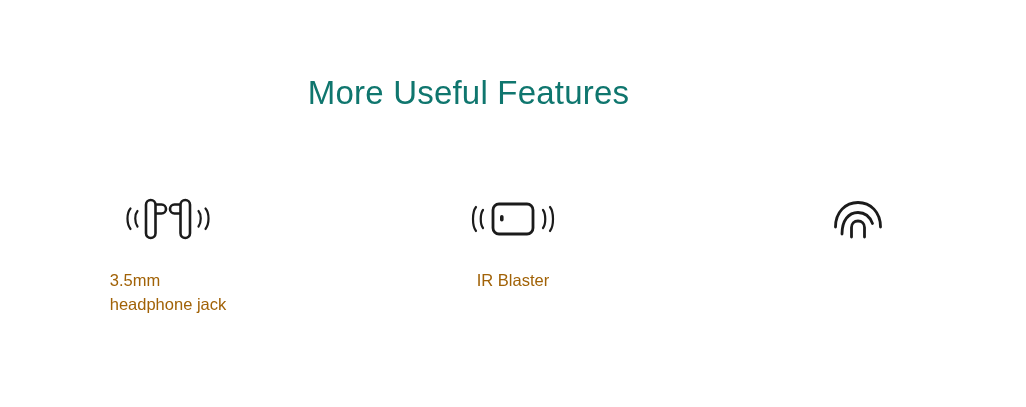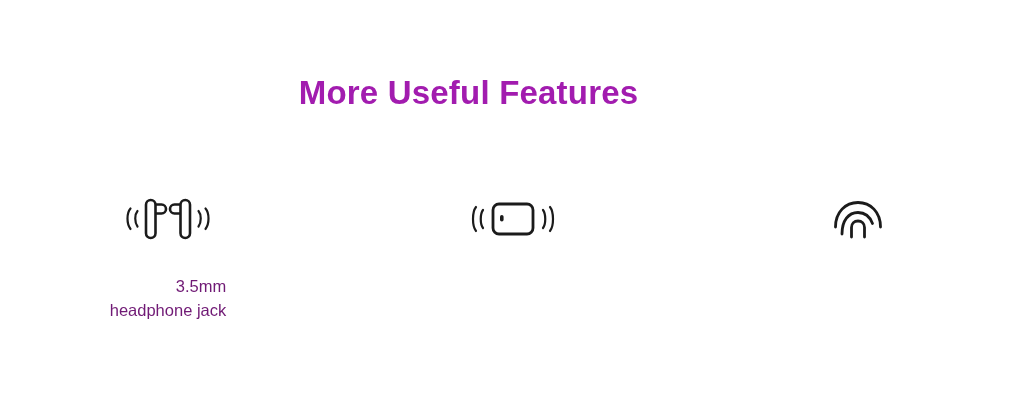--- a/index.html
+++ b/index.html
@@ -23,23 +23,23 @@
     background: #ffffff;
   }
 
   .section-title {
     position: absolute;
     top: 70px;
     left: 0;
     width: 937px;
     text-align: center;
     font-size: 33px;
-    font-weight: 700;
+    font-weight: 400;
     letter-spacing: 0.2px;
-    color: #a21caf;
+    color: #0f766e;
     line-height: 45px;
   }
 
   .features-row {
     position: absolute;
     top: 190px;
     left: 62px;
     width: 902px;
     display: flex;
     flex-direction: row;
@@ -55,25 +55,25 @@
   }
 
   .feature-icon {
     height: 58px;
     display: flex;
     align-items: center;
     justify-content: center;
   }
 
   .feature-label {
-    margin-top: 26px;
-    text-align: right;
+    margin-top: 20px;
+    text-align: left;
     font-size: 16.5px;
     font-weight: 400;
-    color: #701a75;
+    color: #a16207;
     line-height: 24px;
     white-space: pre-line;
   }
 </style>
 </head>
 <body>
 
 <div class="section">
 
   <div class="section-title">More Useful Features</div>
@@ -111,20 +111,21 @@
           <path d="M16 14 C13 18 13 28 16 32" stroke="#1b1b1b" stroke-width="2.2" stroke-linecap="round" fill="none"></path>
 
           <rect x="26" y="8" width="40" height="30" rx="6" stroke="#1b1b1b" stroke-width="2.8" fill="none"></rect>
 
           <rect x="33" y="19" width="3.6" height="6.5" rx="1.8" fill="#1b1b1b"></rect>
 
           <path d="M76 14 C79 18 79 28 76 32" stroke="#1b1b1b" stroke-width="2.2" stroke-linecap="round" fill="none"></path>
           <path d="M83 11 C87 16 87 30 83 35" stroke="#1b1b1b" stroke-width="2.2" stroke-linecap="round" fill="none"></path>
         </svg>
       </div>
+      <div class="feature-label">IR Blaster</div>
     </div>
 
     <div class="feature-item">
       <div class="feature-icon">
         <svg width="52" height="46" viewBox="0 0 52 46" fill="none" xmlns="http://www.w3.org/2000/svg">
 
           <path d="M3.5 31 C3.5 16 13.5 6.5 26 6.5 C38.5 6.5 48.5 16 48.5 31" stroke="#1b1b1b" stroke-width="2.8" stroke-linecap="round" fill="none"></path>
 
           <path d="M10 38 C10 24.5 16.5 16.5 26 16.5 C33 16.5 38 21 40.5 27.5" stroke="#1b1b1b" stroke-width="2.8" stroke-linecap="round" fill="none"></path>
 

